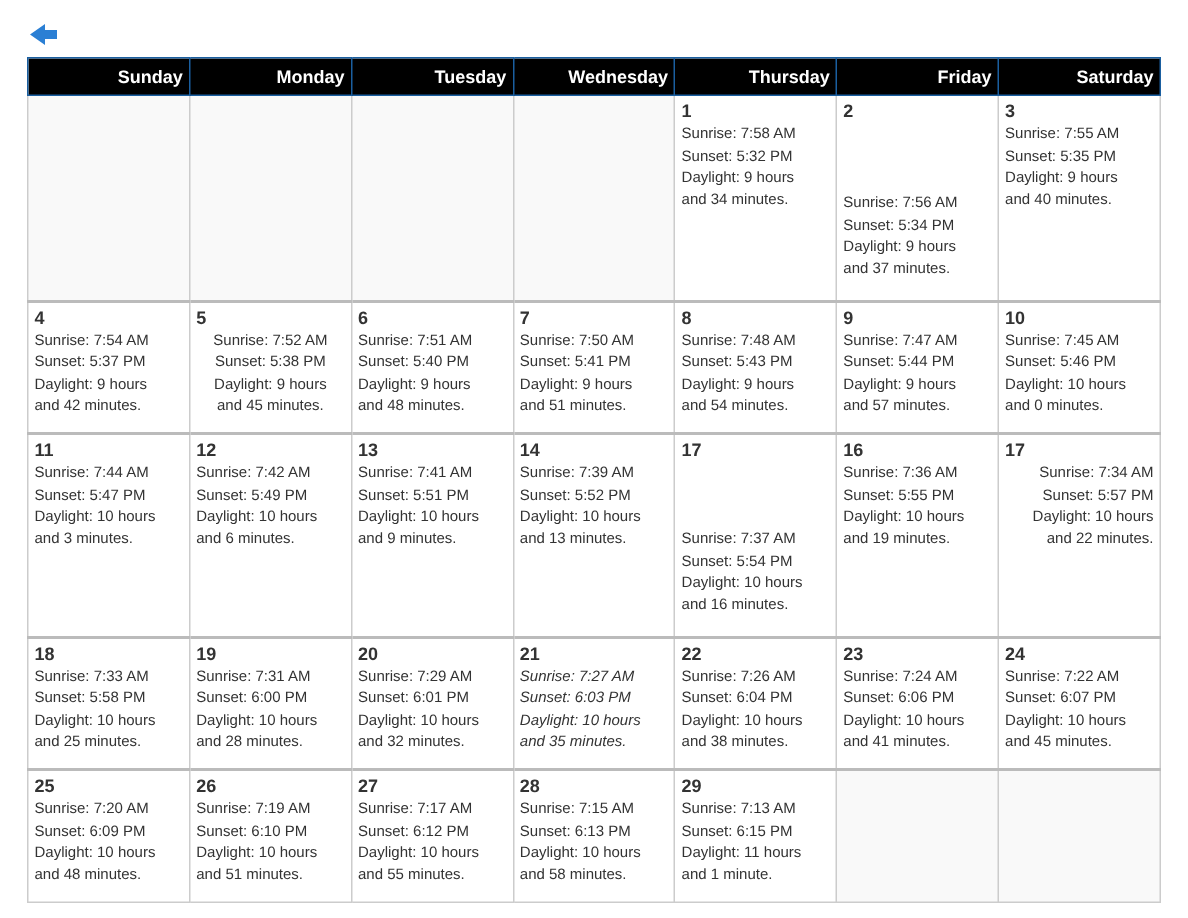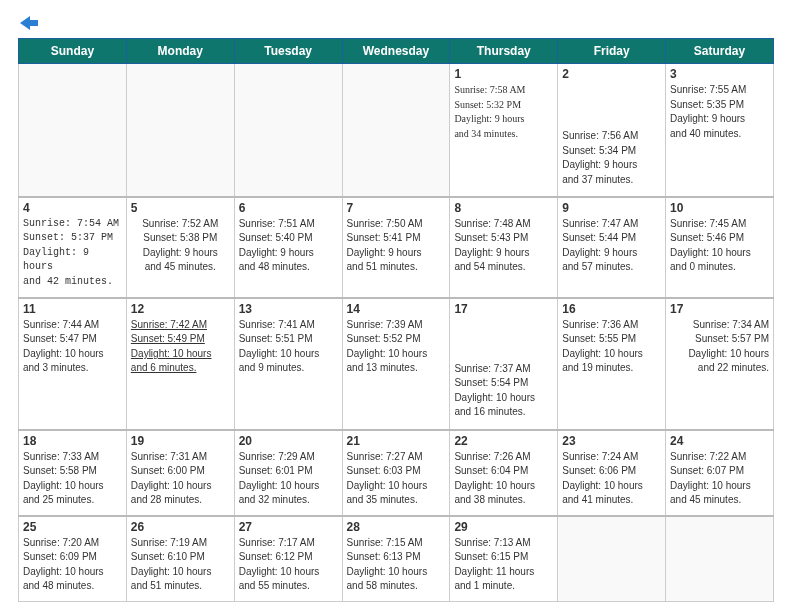--- a/index.html
+++ b/index.html
@@ -61,26 +61,26 @@
       color: #555;
     }
     .calendar {
       flex: 1;
       border: 1px solid #ccc;
       border-collapse: collapse;
       width: 100%;
       table-layout: fixed;
     }
     .calendar th {
-      background: #0f766e;
+      background: #000000;
       color: #fff;
       font-size: 12px;
       font-weight: bold;
       padding: 5px 4px;
-      text-align: center;
+      text-align: right;
       border: 1px solid #1a5fa0;
     }
     .calendar td {
       border: 1px solid #ccc;
       vertical-align: top;
       padding: 3px 4px;
       font-size: 10.5px;
       color: #333;
       height: 82px;
     }
@@ -135,21 +135,21 @@
         </tr>
     </thead>
     <tbody id="calendar-body">
     <tr>
           <td class="empty"></td>
           <td class="empty"></td>
           <td class="empty"></td>
           <td class="empty"></td>
           <td>
             <span class="day-num">1</span>
-            <div class="day-info" style="white-space: pre-line; font-family: Liberation Serif, serif;">Sunrise: 7:58 AM
+            <div class="day-info" style="white-space: pre-line;">Sunrise: 7:58 AM
 Sunset: 5:32 PM
 Daylight: 9 hours
 and 34 minutes.</div>
           </td>
           <td>
             <span class="day-num">2</span>
             <div class="day-info" style="white-space: pre-line; margin-top: 48px;">Sunrise: 7:56 AM
 Sunset: 5:34 PM
 Daylight: 9 hours
 and 37 minutes.</div>
@@ -158,21 +158,21 @@
             <span class="day-num">3</span>
             <div class="day-info" style="white-space: pre-line;">Sunrise: 7:55 AM
 Sunset: 5:35 PM
 Daylight: 9 hours
 and 40 minutes.</div>
           </td>
         </tr>
         <tr class="row-divider">
           <td>
             <span class="day-num">4</span>
-            <div class="day-info" style="white-space: pre-line; font-family: Liberation Mono, monospace;">Sunrise: 7:54 AM
+            <div class="day-info" style="white-space: pre-line;">Sunrise: 7:54 AM
 Sunset: 5:37 PM
 Daylight: 9 hours
 and 42 minutes.</div>
           </td>
           <td>
             <span class="day-num">5</span>
             <div class="day-info" style="white-space: pre-line; text-align: center;">Sunrise: 7:52 AM
 Sunset: 5:38 PM
 Daylight: 9 hours
 and 45 minutes.</div>
@@ -216,21 +216,21 @@
         <tr class="row-divider">
           <td>
             <span class="day-num">11</span>
             <div class="day-info" style="white-space: pre-line;">Sunrise: 7:44 AM
 Sunset: 5:47 PM
 Daylight: 10 hours
 and 3 minutes.</div>
           </td>
           <td>
             <span class="day-num">12</span>
-            <div class="day-info" style="white-space: pre-line; text-decoration: underline;">Sunrise: 7:42 AM
+            <div class="day-info" style="white-space: pre-line;">Sunrise: 7:42 AM
 Sunset: 5:49 PM
 Daylight: 10 hours
 and 6 minutes.</div>
           </td>
           <td>
             <span class="day-num">13</span>
             <div class="day-info" style="white-space: pre-line;">Sunrise: 7:41 AM
 Sunset: 5:51 PM
 Daylight: 10 hours
 and 9 minutes.</div>
@@ -281,21 +281,21 @@
           </td>
           <td>
             <span class="day-num">20</span>
             <div class="day-info" style="white-space: pre-line;">Sunrise: 7:29 AM
 Sunset: 6:01 PM
 Daylight: 10 hours
 and 32 minutes.</div>
           </td>
           <td>
             <span class="day-num">21</span>
-            <div class="day-info" style="white-space: pre-line;">Sunrise: 7:27 AM
+            <div class="day-info" style="white-space: pre-line; font-style: italic;">Sunrise: 7:27 AM
 Sunset: 6:03 PM
 Daylight: 10 hours
 and 35 minutes.</div>
           </td>
           <td>
             <span class="day-num">22</span>
             <div class="day-info" style="white-space: pre-line;">Sunrise: 7:26 AM
 Sunset: 6:04 PM
 Daylight: 10 hours
 and 38 minutes.</div>

